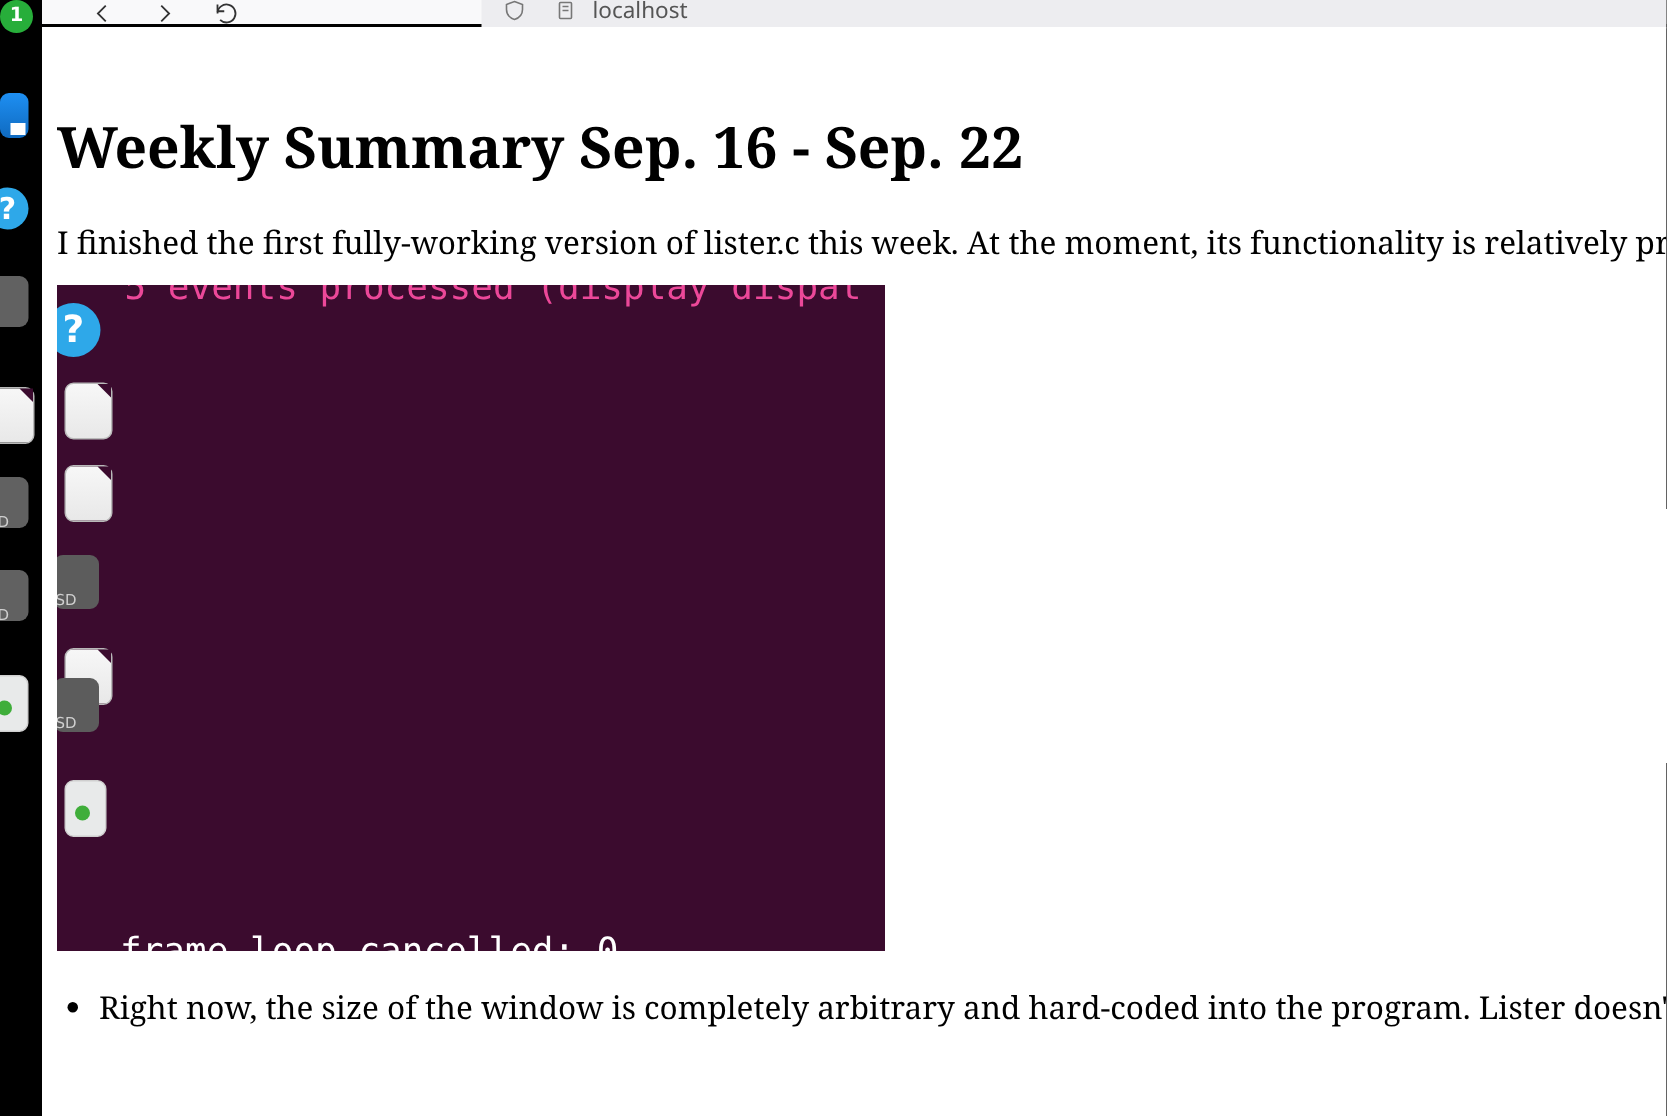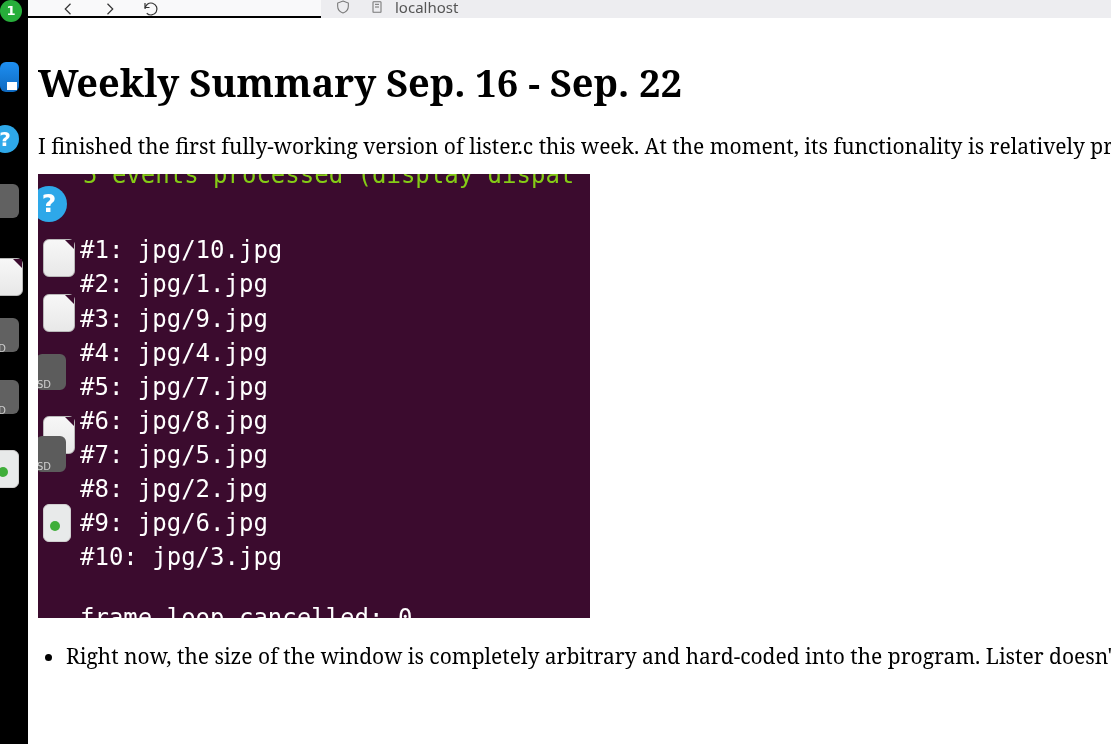--- a/index.html
+++ b/index.html
@@ -10,28 +10,28 @@
   .toolbar .btn svg{width:18px;height:18px;stroke:#333;fill:none;stroke-width:1.6;}
   .back{left:26px;}
   .fwd{left:66px;}
   .reload{left:108px;}
   .urlbar{position:absolute;left:293px;top:-6px;right:0;height:30px;background:#ededf0;border-radius:4px;display:flex;align-items:center;font-family:"Noto Sans","DejaVu Sans",Arial,sans-serif;font-size:15px;color:#555;}
   .urlbar .ubicon{width:24px;display:flex;justify-content:center;align-items:center;margin-left:10px;}
   .urlbar .ubicon svg{width:16px;height:16px;stroke:#777;fill:none;stroke-width:1.6;}
   .urlbar .url{margin-left:6px;}
   
   .page{position:absolute;left:28px;right:0;top:18px;bottom:0;background:#fff;overflow:hidden;}
-  .content{padding:8px 0 0 10px;}
+  .content{padding:24px 0 0 10px;}
   h1{font-size:38px;font-weight:bold;margin:30px 0 24px 0;white-space:nowrap;}
   p{margin:0 0 14px 0;line-height:1.35;white-space:nowrap;}
   ul{margin:0 0 0 28px;padding:0;}
   li{white-space:nowrap;}
   
   .term{position:relative;width:552px;height:444px;background:#3b0b2e;margin:14px 0 24px 0;overflow:hidden;font-family:"DejaVu Sans Mono","Ubuntu Mono",monospace;color:#fff;font-size:24px;line-height:1.42;}
-  .term-top{position:absolute;left:45px;top:-16px;white-space:nowrap;color:#84cc16;}
+  .term-top{position:absolute;left:45px;top:-16px;white-space:nowrap;color:#ec4899;}
   .term-list{position:absolute;left:42px;top:59px;white-space:pre;}
   .term-bottom{position:absolute;left:42px;top:427px;white-space:nowrap;}
   
   .side-strip{position:absolute;left:0;top:0;width:28px;height:100%;background:#000;}
   .notif-badge{position:absolute;left:0;top:0;width:22px;height:22px;border-radius:50%;background:#27ae3a;color:#fff;font:bold 13px/22px "DejaVu Sans",Arial,sans-serif;text-align:center;}
   .desk-icon{position:absolute;border-radius:6px;}
   .blue-doc{left:0;top:62px;width:19px;height:30px;background:linear-gradient(#1e8ff2,#0f6ac0);}
   .blue-doc:after{content:"";position:absolute;right:2px;bottom:2px;width:10px;height:8px;background:#fff;}
   .help-circle{position:absolute;left:-9px;top:125px;width:28px;height:28px;border-radius:50%;background:#2ea8e9;color:#fff;font:bold 20px/28px "DejaVu Sans",Arial,sans-serif;text-align:center;}
   .grey-tab{position:absolute;left:-9px;width:28px;height:34px;background:#616161;border-radius:6px;}
@@ -100,30 +100,20 @@
 
 <div class="page">
   <div class="content">
     <h1>Weekly Summary Sep. 16 - Sep. 22</h1>
     <p>
       <span>I finished the first fully-working version of lister.c this week. At the moment, its functionality is relatively primitive</span><br>
     </p>
 
     <div class="term">
       <div class="term-top">5 events processed (display dispat</div>
-      <div class="term-list" id="term-list">#1: jpg/10.jpg
-#2: jpg/1.jpg
-#3: jpg/9.jpg
-#4: jpg/4.jpg
-#5: jpg/7.jpg
-#6: jpg/8.jpg
-#7: jpg/5.jpg
-#8: jpg/2.jpg
-#9: jpg/6.jpg
-#10: jpg/3.jpg</div>
       <div class="term-bottom">frame loop cancelled: 0</div>
 
       <div class="term-overlay help2">?</div>
       <div class="term-overlay file-icon" style="left:5px;top:65px"></div>
       <div class="term-overlay file-icon" style="left:5px;top:120px"></div>
       <div class="term-overlay sd-icon" style="left:-2px;top:180px">
             <span class="lab">SD</span>
           </div>
       <div class="term-overlay file-icon" style="left:5px;top:242px"></div>
       <div class="term-overlay sd-icon" style="left:-2px;top:262px">

